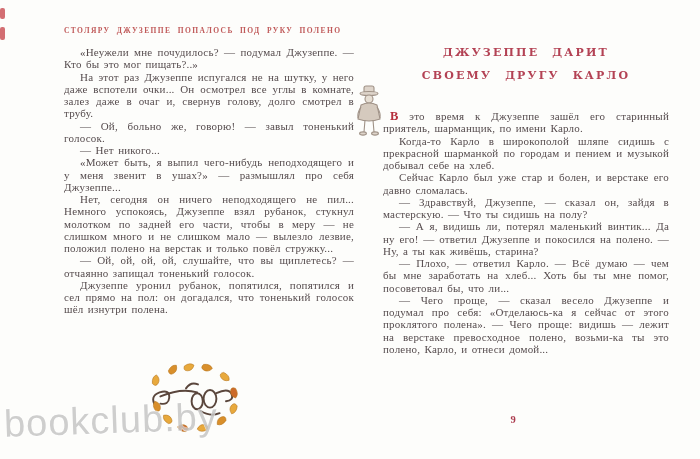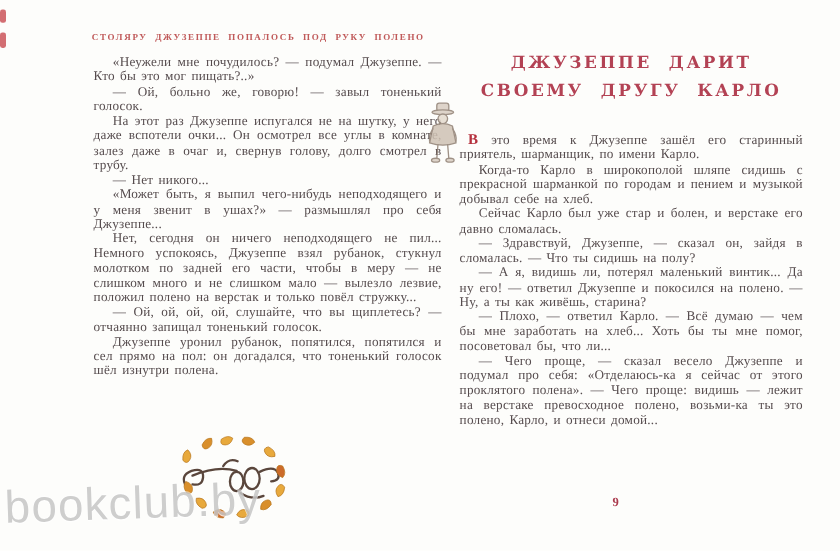--- a/index.html
+++ b/index.html
@@ -6,45 +6,45 @@
   .spread{
     position:relative;
     width:700px;height:459px;
     background:#fdfdfb;
     overflow:hidden;
     font-family:"Liberation Serif", serif;
   }
   
   .running-header{
     position:absolute;left:64px;top:26px;width:290px;
-    text-align:right;
+    text-align:left;
     font-size:7.5px;font-weight:bold;
     letter-spacing:1.4px;word-spacing:3px;
     color:#c05a5a;
   }
   .body-col{
     position:absolute;
     text-align:justify;
     font-size:11px;line-height:12.25px;
     letter-spacing:.2px;word-spacing:1.4px;
     color:#564c4e;
   }
   .body-col p{margin:0;text-indent:16px;}
-  .left-col{left:64px;top:46px;width:290px;margin-left:14px;}
+  .left-col{left:64px;top:46px;width:290px;}
   .right-col{left:383px;top:110px;width:286px;}
   .right-col p.first{text-indent:7px;}
   .dropcap{
     color:#b5303d;font-weight:bold;font-size:12.5px;
   }
   
   .chapter-title{
     position:absolute;left:383px;top:42px;width:286px;
     text-align:center;
     font-family:"DejaVu Serif","Liberation Serif",serif;
-    font-weight:bold;font-size:14px;line-height:22.5px;
+    font-weight:bold;font-size:11px;line-height:22.5px;
     letter-spacing:2.2px;word-spacing:7px;
     color:#b34254;
   }
   .page-number{
     position:absolute;left:383px;top:414px;width:260px;
     text-align:center;
     font-size:10.5px;font-weight:bold;color:#ab3b4e;
   }
   
   .vignette{position:absolute;left:146px;top:358px;width:104px;height:80px;}
@@ -67,22 +67,22 @@
 
 <div class="spread">
 
   <div class="edge-mark m1"></div>
   <div class="edge-mark m2"></div>
 
   <div class="running-header">СТОЛЯРУ ДЖУЗЕППЕ ПОПАЛОСЬ ПОД РУКУ ПОЛЕНО</div>
 
   <div class="body-col left-col">
     <p>«Неужели мне почудилось? — подумал Джузеппе. — Кто бы это мог пищать?..»</p>
+    <p>На этот раз Джузеппе испугался не на шутку, у него даже вспотели очки... Он осмотрел все углы в комнате, залез даже в очаг и, свернув голову, долго смотрел в трубу.</p>
     <p>— Ой, больно же, говорю! — завыл тоненький голосок.</p>
-    <p>На этот раз Джузеппе испугался не на шутку, у него даже вспотели очки... Он осмотрел все углы в комнате, залез даже в очаг и, свернув голову, долго смотрел в трубу.</p>
     <p>— Нет никого...</p>
     <p>«Может быть, я выпил чего-нибудь неподходящего и у меня звенит в ушах?» — размышлял про себя Джузеппе...</p>
     <p>Нет, сегодня он ничего неподходящего не пил... Немного успокоясь, Джузеппе взял рубанок, стукнул молотком по задней его части, чтобы в меру — не слишком много и не слишком мало — вылезло лезвие, положил полено на верстак и только повёл стружку...</p>
     <p>— Ой, ой, ой, ой, слушайте, что вы щиплетесь? — отчаянно запищал тоненький голосок.</p>
     <p>Джузеппе уронил рубанок, попятился, попятился и сел прямо на пол: он догадался, что тоненький голосок шёл изнутри полена.</p>
   </div>
 
   <div class="vignette">
     <svg width="104" height="80" viewBox="0 0 130 96" xmlns="http://www.w3.org/2000/svg">
       <g stroke="#5a463c" stroke-width="2.4" fill="none" stroke-linecap="round">
@@ -153,21 +153,21 @@
         <ellipse cx="12" cy="49.5" rx="3.4" ry="1.6"></ellipse>
         <ellipse cx="24" cy="49.5" rx="3.4" ry="1.6"></ellipse>
       </g>
     </svg>
   </div>
 
   <div class="body-col right-col">
     <p class="first"><span class="dropcap">В</span><span> это время к Джузеппе зашёл его старинный приятель, шарманщик, по имени Карло.</span></p>
     <p>Когда-то Карло в широкополой шляпе сидишь с прекрасной шарманкой по городам и пением и музыкой добывал себе на хлеб.</p>
     <p>Сейчас Карло был уже стар и болен, и верстаке его давно сломалась.</p>
-    <p>— Здравствуй, Джузеппе, — сказал он, зайдя в сломалась. — Что ты сидишь на полу?</p>
+    <p>— Здравствуй, Джузеппе, — сказал он, зайдя в мастерскую. — Что ты сидишь на полу?</p>
     <p>— А я, видишь ли, потерял маленький винтик... Да ну его! — ответил Джузеппе и покосился на полено. — Ну, а ты как живёшь, старина?</p>
     <p>— Плохо, — ответил Карло. — Всё думаю — чем бы мне заработать на хлеб... Хоть бы ты мне помог, посоветовал бы, что ли...</p>
     <p>— Чего проще, — сказал весело Джузеппе и подумал про себя: «Отделаюсь-ка я сейчас от этого проклятого полена». — Чего проще: видишь — лежит на верстаке превосходное полено, возьми-ка ты это полено, Карло, и отнеси домой...</p>
   </div>
 
   <div class="page-number">9</div>
 
   <div class="watermark">bookclub.by</div>
 
 </div>

